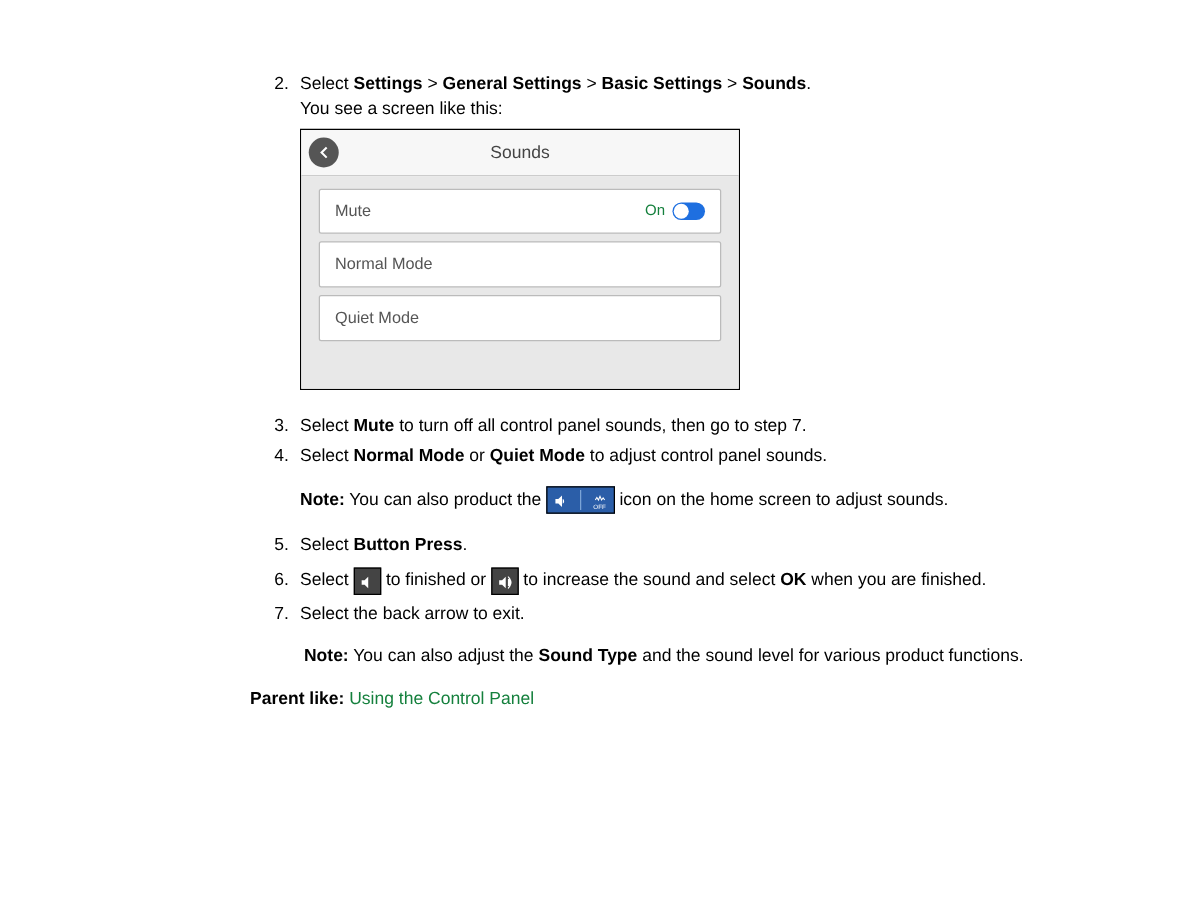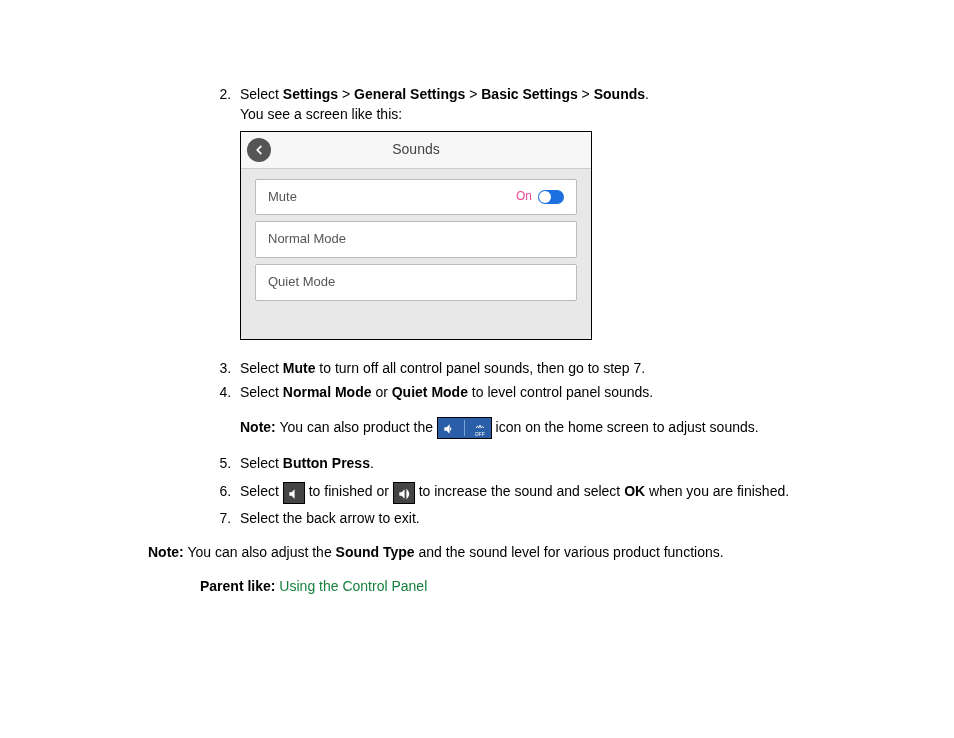--- a/index.html
+++ b/index.html
@@ -1,29 +1,29 @@
 <!DOCTYPE html>
 <html><head>
 <meta charset="utf-8">
 <style>
   html,body{margin:0;padding:0;background:#fff;font-family:Arial,Helvetica,sans-serif;color:#000;}
-  .page{width:954px;height:738px;position:relative;box-sizing:border-box;padding:84px 100px 30px 100px;font-size:14px;line-height:1.45;}
+  .page{width:954px;height:738px;position:relative;box-sizing:border-box;padding:56px 100px 30px 100px;font-size:14px;line-height:1.45;}
   ol.main{list-style:decimal;margin:0;padding-left:135px;}
   ol.main>li{padding-left:5px;margin-bottom:4px;}
   .indent{margin-left:0;}
   b{font-weight:bold;}
   .screenshot{border:1px solid #000;width:350px;margin:6px 0 18px 0;}
   .ss-head{display:flex;align-items:center;background:#f7f7f7;border-bottom:1px solid #ccc;height:36px;}
   .back-circle{width:24px;height:24px;margin-left:6px;border-radius:50%;background:#555;display:flex;align-items:center;justify-content:center;}
   .back-circle svg{width:14px;height:14px;fill:#fff;}
   .ss-title{flex:1;text-align:center;color:#444;font-size:14px;margin-right:30px;}
   .ss-body{background:#e8e8e8;padding:10px 14px 32px 14px;}
   .ss-row{background:#fff;border:1px solid #bbb;border-radius:2px;padding:8px 12px;margin-bottom:6px;display:flex;align-items:center;color:#555;font-size:13px;}
   .ss-row .lbl{flex:1;}
-  .on{color:#ec4899;font-size:12px;margin-right:6px;}
+  .on{color:#15803d;font-size:12px;margin-right:6px;}
   .toggle{width:26px;height:14px;border-radius:8px;background:#1e6fe0;position:relative;display:inline-block;}
   .toggle::after{content:"";position:absolute;left:1px;top:1px;width:12px;height:12px;background:#fff;border-radius:50%;}
   .home-icon{display:inline-block;vertical-align:middle;border:1px solid #000;background:#2b5ea8;height:20px;padding:0;line-height:0;}
   .home-icon .cell{display:inline-block;width:22px;height:20px;vertical-align:top;text-align:center;line-height:20px;}
   .home-icon .sep{display:inline-block;width:1px;height:16px;background:#7ba4d6;vertical-align:middle;margin-top:2px;}
   .home-icon svg{width:14px;height:14px;vertical-align:middle;fill:#fff;}
   .off-txt{display:block;font-size:5px;color:#fff;line-height:1;margin-top:-2px;}
   .sq-icon{display:inline-block;vertical-align:middle;border:1px solid #000;width:20px;height:20px;background:#444;text-align:center;line-height:20px;}
   .sq-icon svg{width:14px;height:14px;vertical-align:middle;fill:#fff;}
   .note-block{margin:12px 0 12px 135px;}
@@ -69,21 +69,21 @@
           </div>
         </div>
       </div>
     </li>
 
     <li>
       <span>Select </span><b>Mute</b><span> to turn off all control panel sounds, then go to step 7.</span>
     </li>
 
     <li>
-      <span>Select </span><b>Normal Mode</b><span> or </span><b>Quiet Mode</b><span> to level control panel sounds.</span>
+      <span>Select </span><b>Normal Mode</b><span> or </span><b>Quiet Mode</b><span> to adjust control panel sounds.</span>
 
       <div class="note-inline">
         <b>Note:</b><span> You can also product the </span>
         <span class="home-icon">
           <span class="cell"><svg viewBox="0 0 24 24">
                 <path d="M4 9v6h4l5 5V4L8 9H4zm12 3a4 4 0 0 0-2-3.5v7A4 4 0 0 0 16 12z"></path>
               </svg></span>
           <span class="sep"></span>
           <span class="cell" style="line-height:1;padding-top:2px;">
             <svg viewBox="0 0 24 24" style="width:12px;height:10px;">
@@ -114,21 +114,21 @@
           </svg>
       </span>
       <span> to increase the sound and select </span><b>OK</b><span> when you are finished.</span>
     </li>
 
     <li>
       <span>Select the back arrow to exit.</span>
     </li>
   </ol>
 
-  <div class="note-block" style="margin-left:48px;margin-top:14px;">
+  <div class="note-block" style="margin-left:108px;margin-top:14px;text-align:center;">
     <b>Note:</b><span> You can also adjust the </span><b>Sound Type</b><span> and the sound level for various product functions.</span>
   </div>
 
   <div class="parent">
     <b>Parent like:</b><a href="#" class="link"> Using the Control Panel</a>
   </div>
 
 </div>
 
 </body></html>

